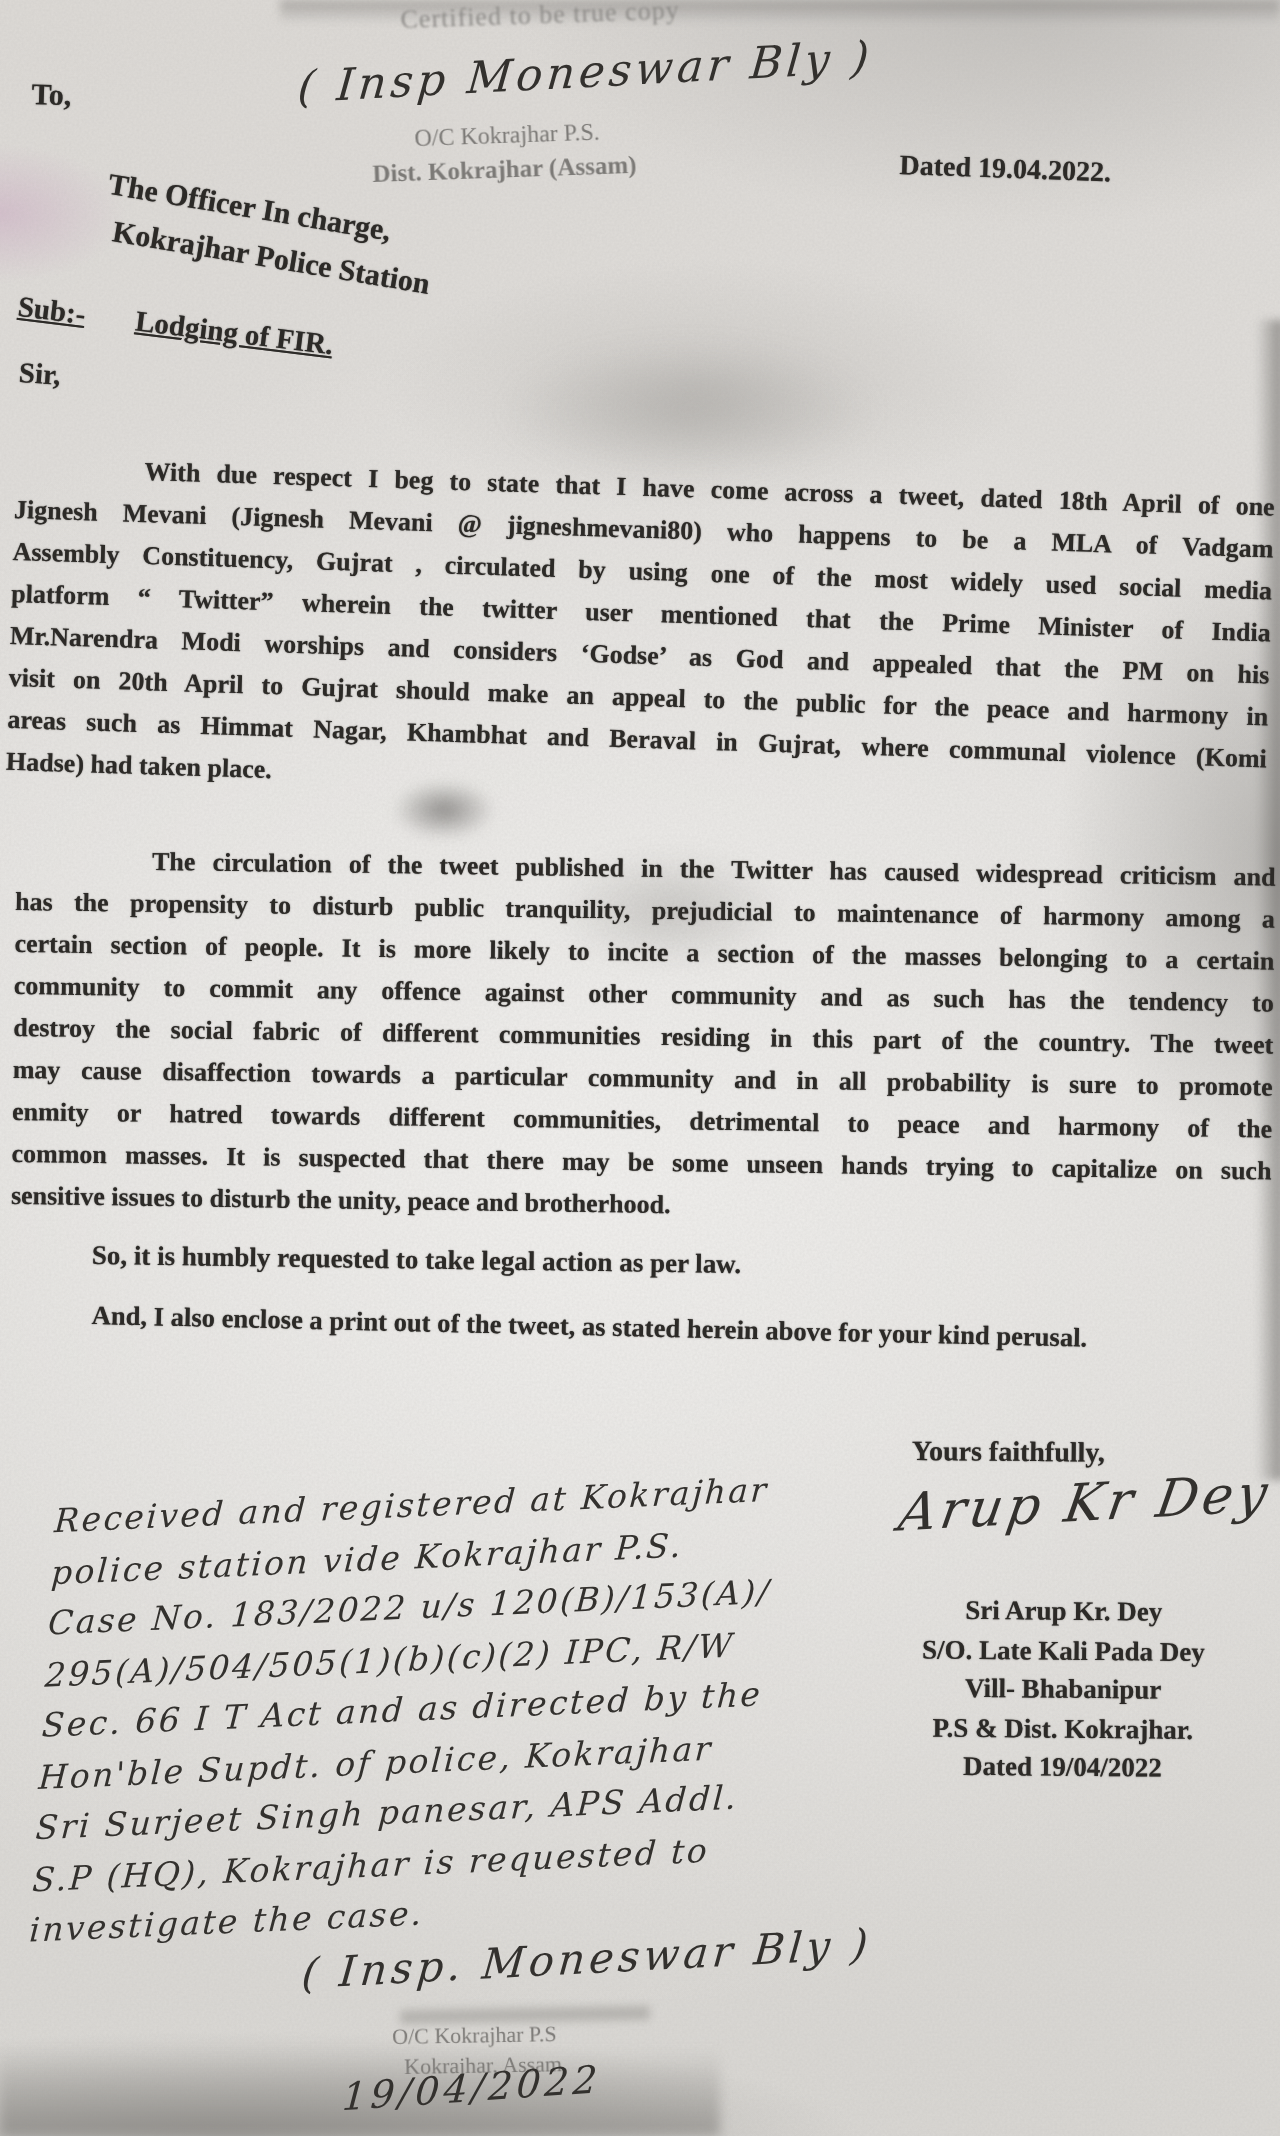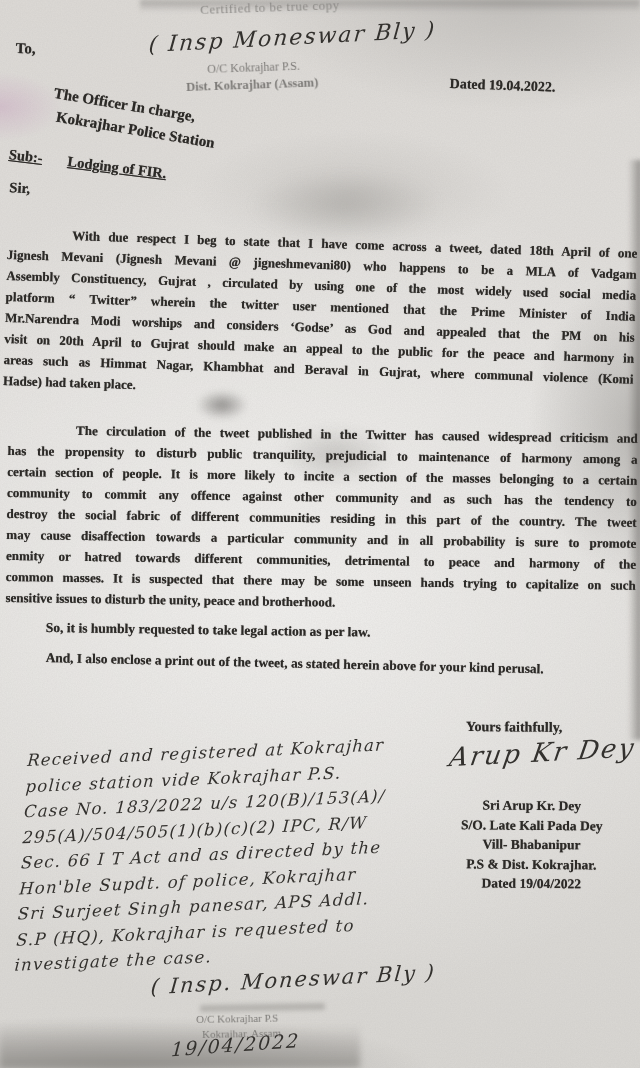--- a/index.html
+++ b/index.html
@@ -92,21 +92,21 @@
       <div class="tline">community to commit any offence against other community and as such has the tendency to</div>
       <div class="tline">destroy the social fabric of different communities residing in this part of the country. The tweet</div>
       <div class="tline">may cause disaffection towards a particular community and in all probability is sure to promote</div>
       <div class="tline">enmity or hatred towards different communities, detrimental to peace and harmony of the</div>
       <div class="tline">common masses. It is suspected that there may be some unseen hands trying to capitalize on such</div>
       <div class="tline lastline">sensitive issues to disturb the unity, peace and brotherhood.</div>
     </div>
   <div class="abs print b" style="left:46px;top:620px;font-size:13.5px;transform:rotate(0.8deg);white-space:nowrap;">So, it is humbly requested to take legal action as per law.</div>
   <div class="abs print b" style="left:46px;top:650px;font-size:13.3px;transform:rotate(1.3deg);white-space:nowrap;">And, I also enclose a print out of the tweet, as stated herein above for your kind perusal.</div>
 
-  <div class="abs print b" style="left:466px;top:719px;font-size:14px;transform:rotate(0.5deg);">Yours faithfully,</div>
+  <div class="abs print b" style="left:456px;top:719px;font-size:14px;transform:rotate(0.5deg);">Yours faithfully,</div>
   <div class="abs hw autograph" style="left:452px;top:742px;transform:rotate(-3deg) skewX(-12deg);">Arup Kr Dey</div>
   <div class="abs print b sigblock" style="left:428px;top:795px;width:208px;transform:rotate(0.5deg);">
       <div>Sri Arup Kr. Dey</div>
       <div>S/O. Late Kali Pada Dey</div>
       <div>Vill- Bhabanipur</div>
       <div>P.S &amp; Dist. Kokrajhar.</div>
       <div class="lastline">Dated 19/04/2022</div>
     </div>
 
   <div class="abs hw hw-lines" style="left:28px;top:748px;transform:rotate(-2.5deg) skewX(-6deg);">

